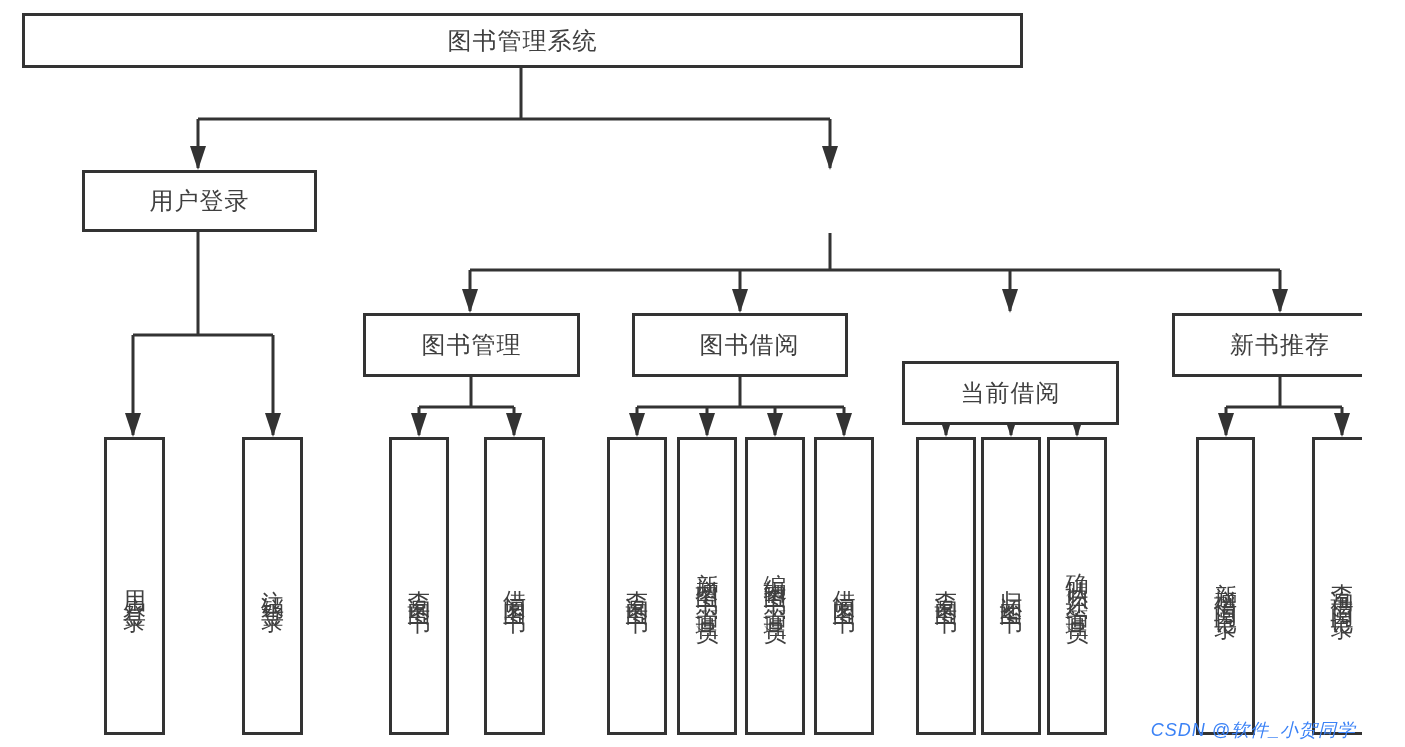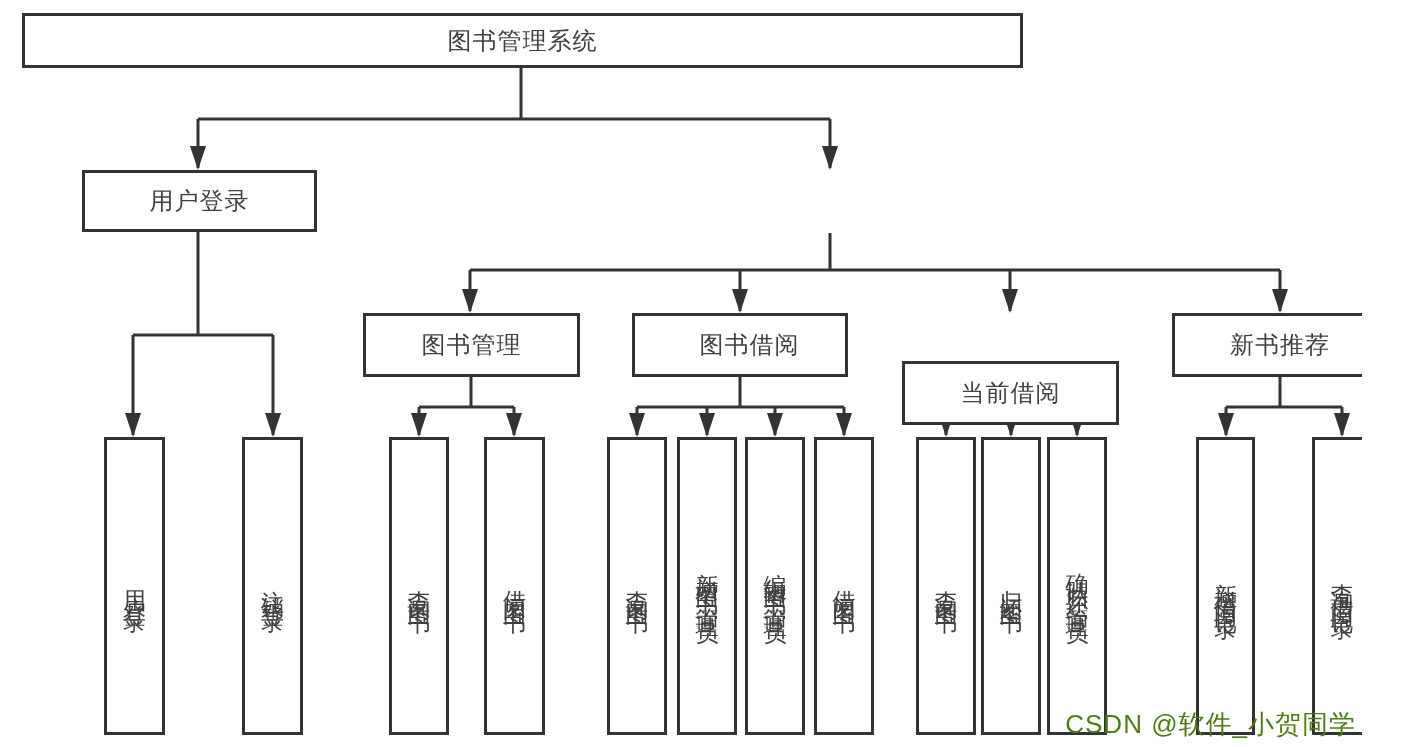--- a/index.html
+++ b/index.html
@@ -33,24 +33,25 @@
     writing-mode: vertical-rl;
     font-size: 23px;
     letter-spacing: 7px;
     line-height: 1;
     white-space: nowrap;
   }
   .watermark {
     position: absolute;
     right: 6px;
     bottom: 5px;
-    font-size: 26px;
-    color: #4d7c0f;
+    font-size: 18px;
+    color: #3b82f6;
     letter-spacing: 1px;
     z-index: 3;
+    font-style: italic;
   }
 </style>
 </head>
 <body>
 
 <div class="canvas">
 
   <svg class="connectors" viewBox="0 0 1405 747" xmlns="http://www.w3.org/2000/svg">
     <g stroke="#333333" stroke-width="3" fill="none">
 

